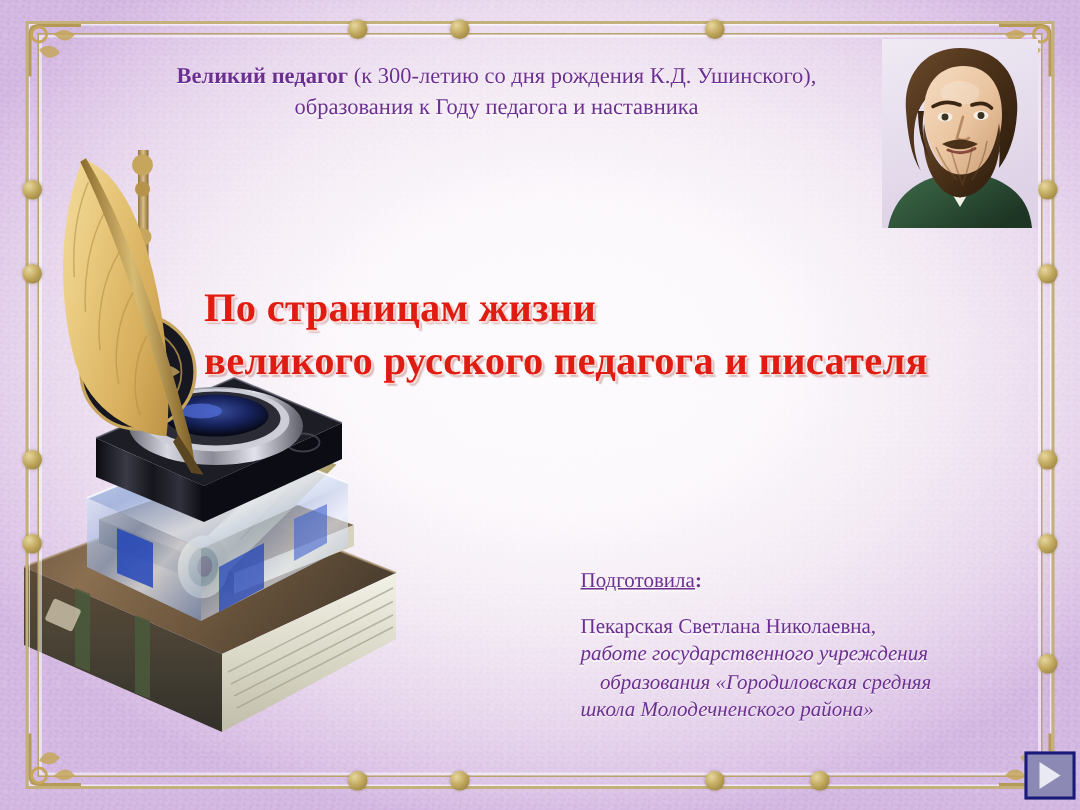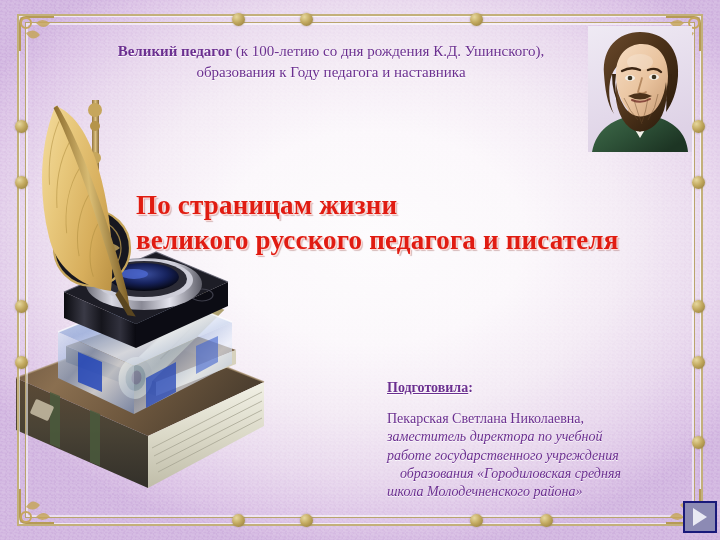--- a/index.html
+++ b/index.html
@@ -112,21 +112,21 @@
   #author-block {
     position: absolute;
     left: 387px; top: 379px;
     width: 280px;
     color: #6b2f90;
     font-size: 14px;
     line-height: 1.30;
     text-shadow: 0 1px 0 rgba(255,255,255,.85);
   }
   #author-heading {
-    font-weight: bold;
+    font-weight: normal;
     text-decoration: underline;
     display: inline;
   }
   #author-heading-colon { display: inline; font-weight: bold; }
   #author-name { display: block; margin-top: 13px; }
   #author-role { display: block; font-style: italic; }
 
   
   #portrait {
     position: absolute;
@@ -451,36 +451,35 @@
         <path d="M60,72 q-2,14 -6,24"></path>
         <path d="M70,68 q-2,14 -10,26"></path>
       </g>
 
       <path d="M40,70 q12,-6 24,0 q-12,7 -24,0 Z" fill="#4b3119"></path>
     </svg>
   </div>
 
   <div id="header-block">
     <div id="header-line-1">
-      <span class="hl-bold">Великий педагог</span><span> (к 100-летию со дня рождения К.Д. Ушинского),</span>
+      <span class="hl-bold">Великий педагог</span><span> (к 300-летию со дня рождения К.Д. Ушинского),</span>
     </div>
     <div id="header-line-2">образования к Году педагога и наставника</div>
   </div>
 
   <div id="main-title">
     <span class="tl">По страницам жизни</span>
     <span class="tl">великого русского педагога и писателя</span>
   </div>
 
   <div id="author-block">
     <div>
       <span id="author-heading">Подготовила</span><span id="author-heading-colon">:</span>
     </div>
     <span id="author-name">Пекарская  Светлана Николаевна,</span>
-    <span id="author-role">заместитель директора по учебной</span>
     <span id="author-role" class="role" style="display:block;font-style:italic;">работе государственного учреждения</span>
     <span class="role" style="display:block;font-style:italic;margin-left:13px;">образования «Городиловская средняя</span>
     <span class="role" style="display:block;font-style:italic;">школа Молодечненского района»</span>
   </div>
 
   <div id="next-button">
     <span class="tri"></span>
   </div>
 
 </div>

